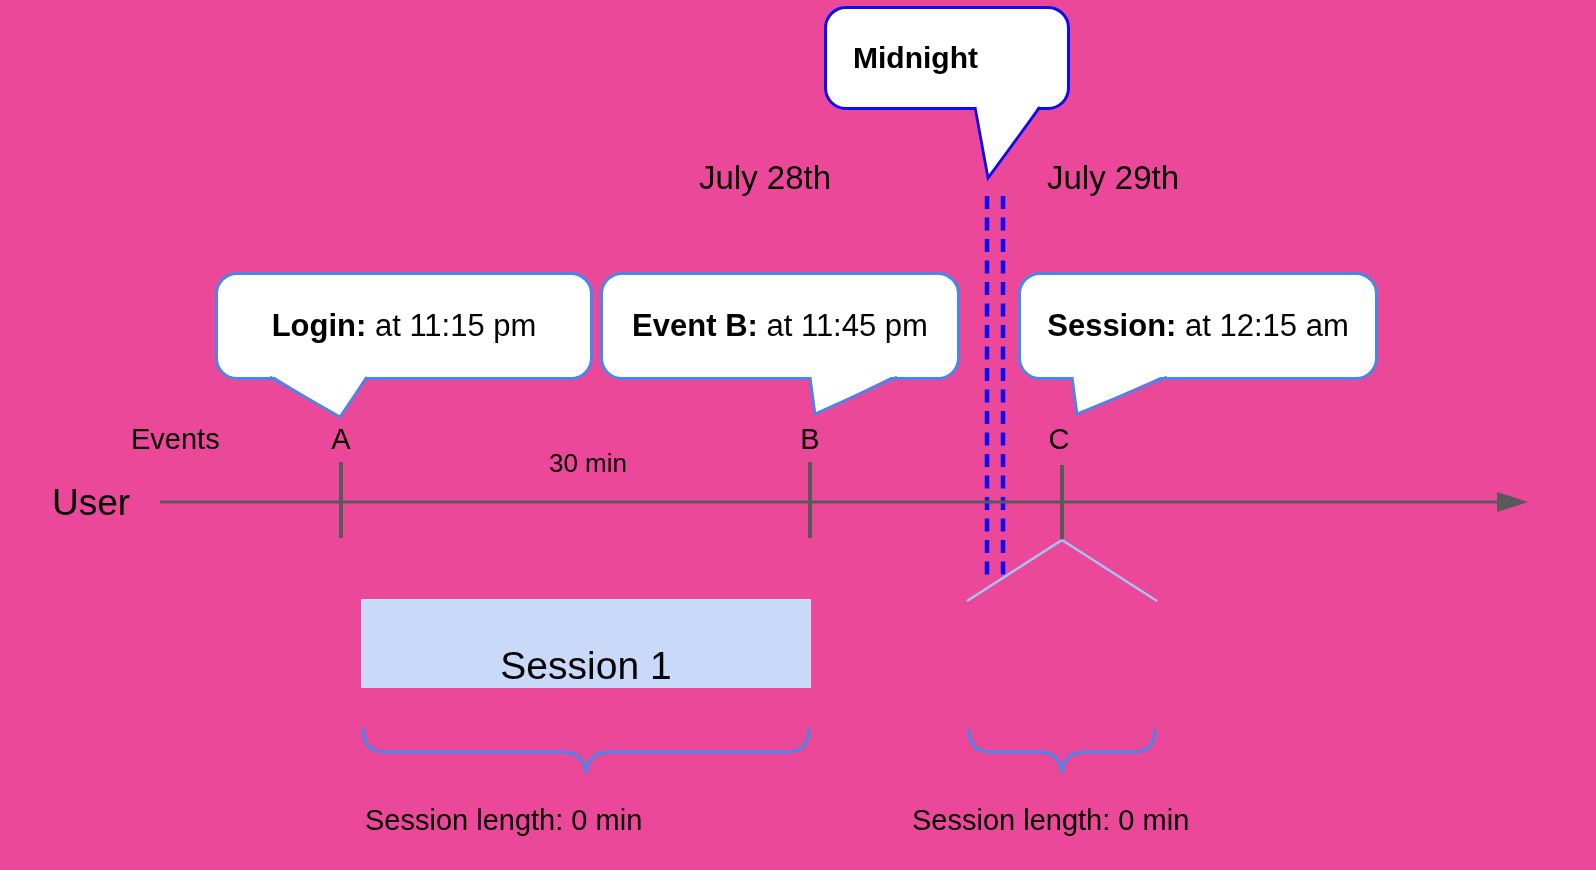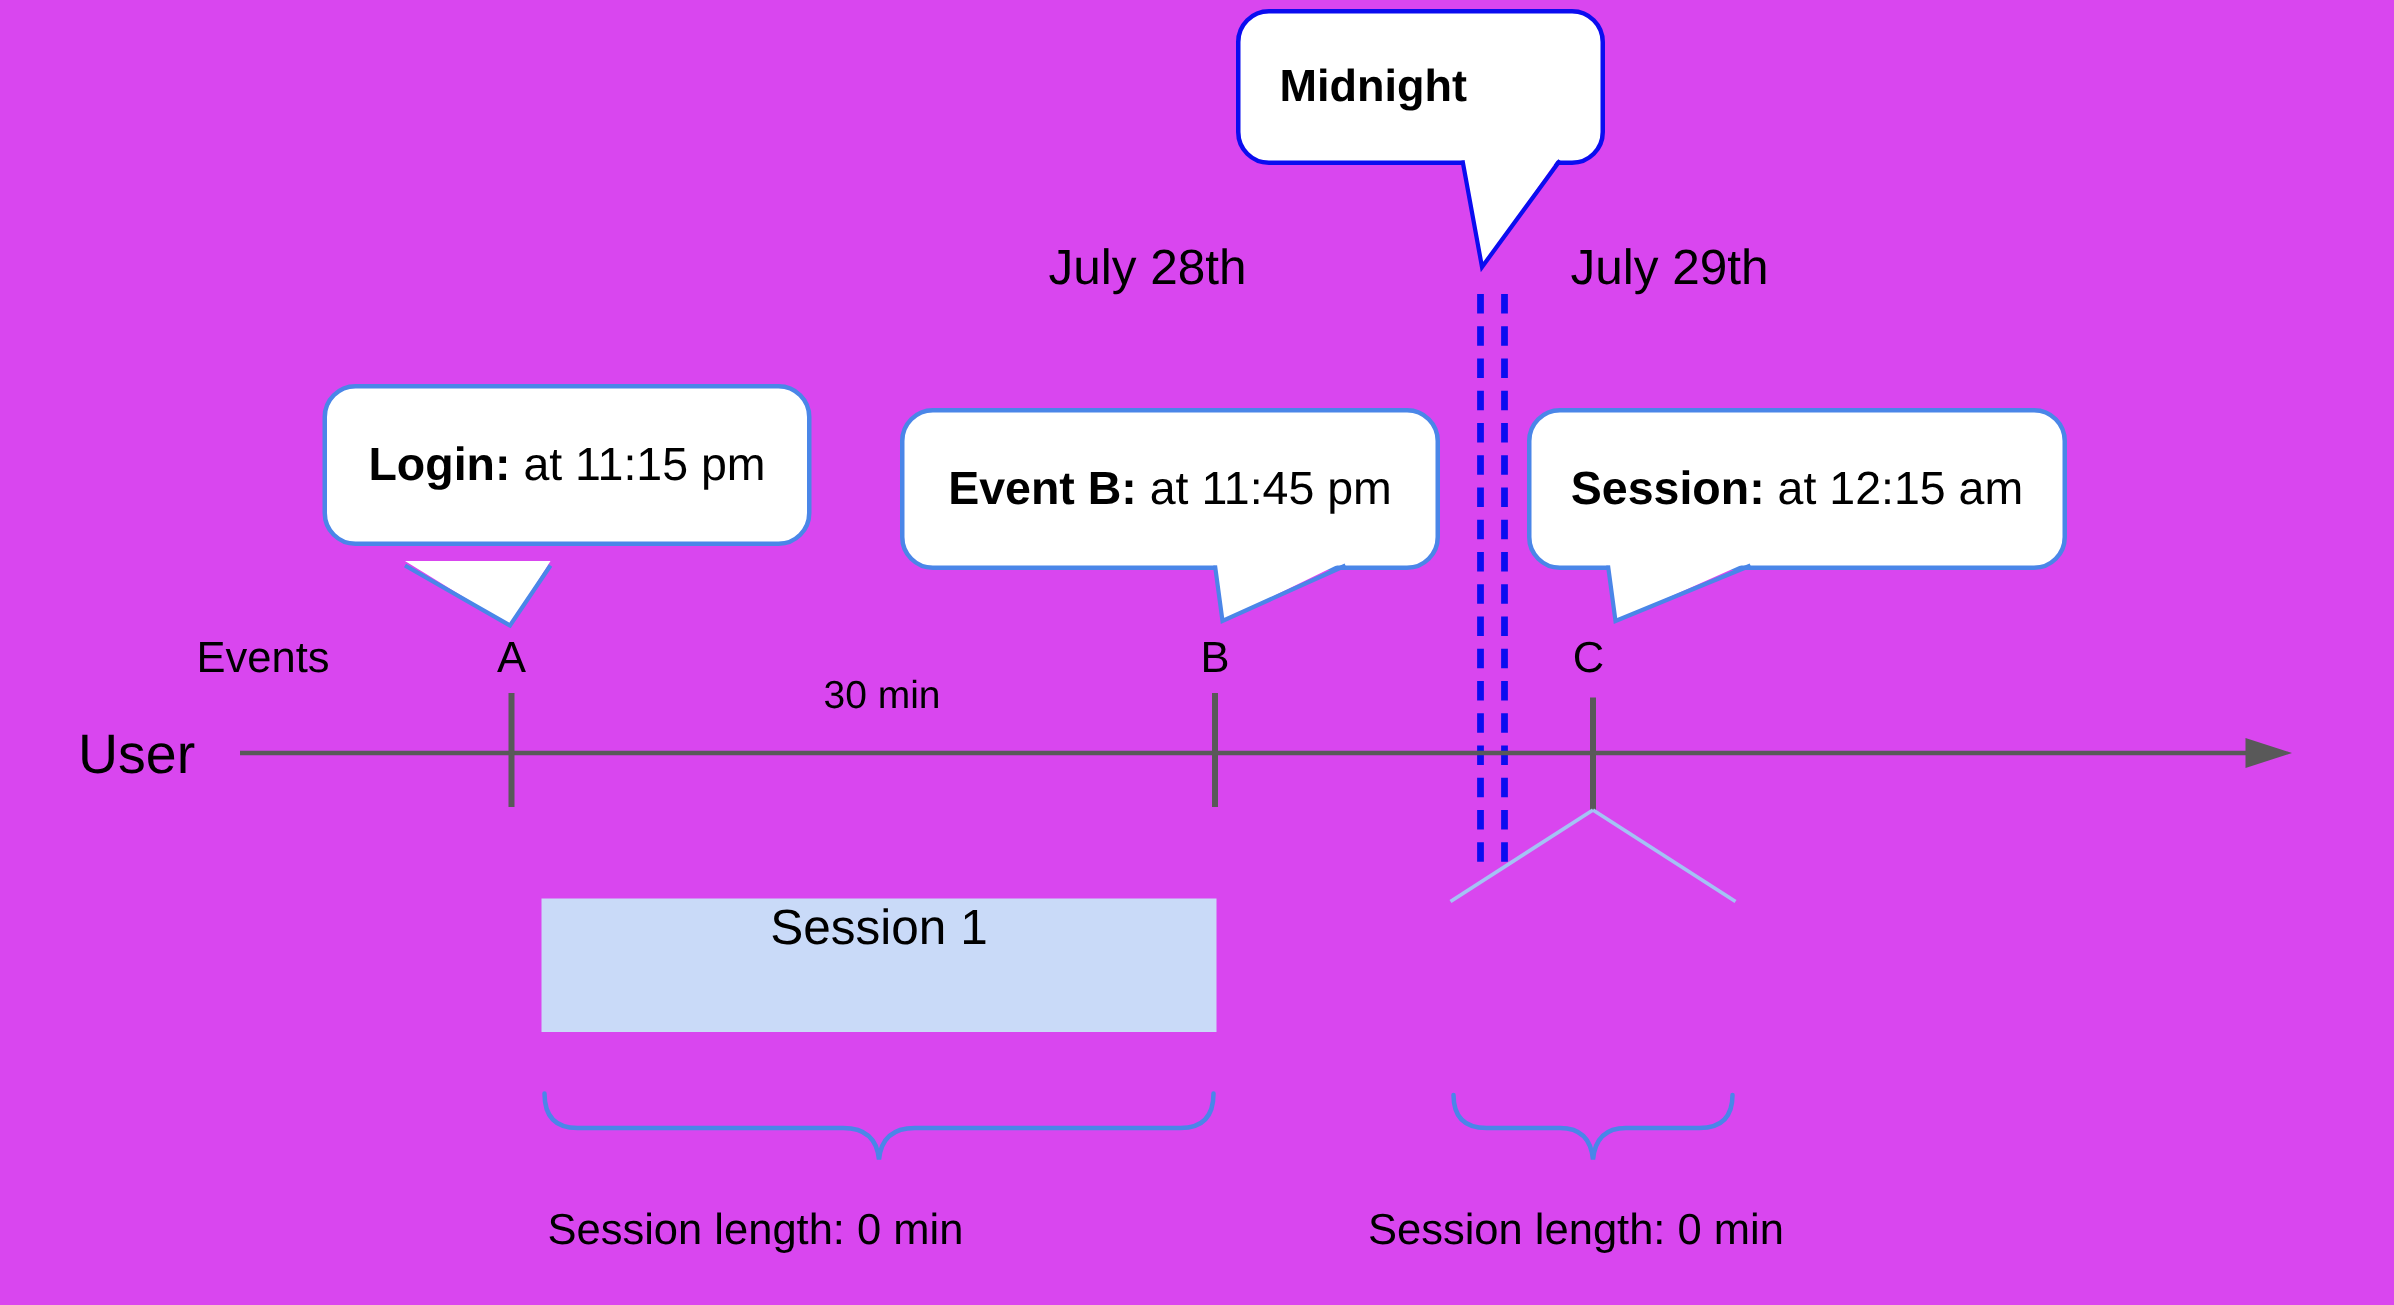--- a/index.html
+++ b/index.html
@@ -1,51 +1,51 @@
 <!DOCTYPE html>
 <html><head>
 <meta charset="utf-8">
 <style>
   html,body{margin:0;padding:0;background:#fff;}
   .canvas{
-    position:relative;width:1596px;height:870px;background:#d946ef;
+    position:relative;width:1596px;height:870px;background:#ec4899;
     font-family:"Liberation Sans",sans-serif;color:#000;overflow:hidden;
   }
   .abs{position:absolute;line-height:1;white-space:nowrap;}
   .center{transform:translateX(-50%);}
   
   .bubble{
     position:absolute;box-sizing:border-box;border:3px solid #4a86e8;border-radius:22px;
     background:#fff;display:flex;align-items:center;justify-content:center;
     font-size:31px;
   }
   .bubble .b{font-weight:bold;}
   .bubble.midnight{border-color:#0b0cf0;justify-content:flex-start;padding-left:26px;font-size:30px;}
   
   .session-bar{
-    position:absolute;background:#c9daf8;display:flex;align-items:flex-start;justify-content:center;
-    font-size:33px;
+    position:absolute;background:#c9daf8;display:flex;align-items:flex-end;justify-content:center;
+    font-size:39px;
   }
   .label{font-size:29px;}
   .date{font-size:33px;}
   .user{font-size:37px;}
   .interval{font-size:26px;}
   .slen{font-size:29px;}
   svg.overlay{position:absolute;left:0;top:0;pointer-events:none;}
 </style>
 </head>
 <body>
 
 <div class="canvas">
 
   <div class="bubble midnight" style="left:824px;top:6px;width:246px;height:104px;">
     <span class="b">Midnight</span>
   </div>
 
-  <div class="bubble" style="left:215px;top:256px;width:326px;height:108px;">
+  <div class="bubble" style="left:215px;top:272px;width:378px;height:108px;">
     <span><span class="b">Login:</span><span> at 11:15 pm</span></span>
   </div>
 
   <div class="bubble" style="left:600px;top:272px;width:360px;height:108px;">
     <span><span class="b">Event B:</span><span> at 11:45 pm</span></span>
   </div>
 
   <div class="bubble" style="left:1018px;top:272px;width:360px;height:108px;">
     <span><span class="b">Session:</span><span> at 12:15 am</span></span>
   </div>

